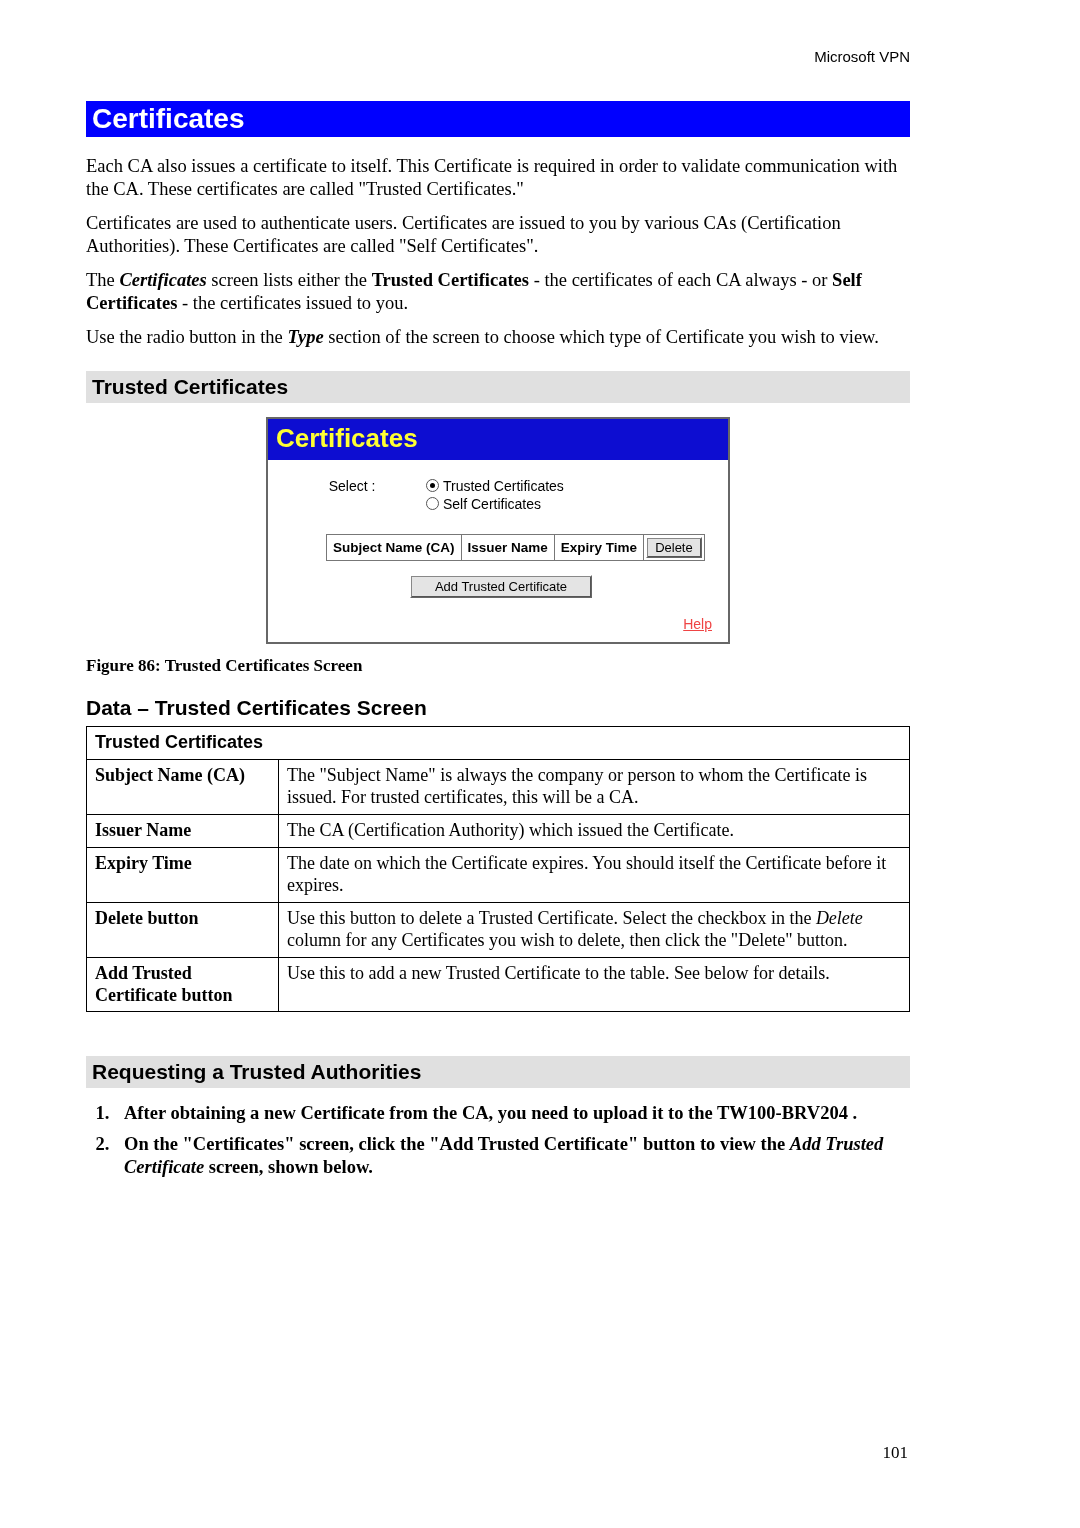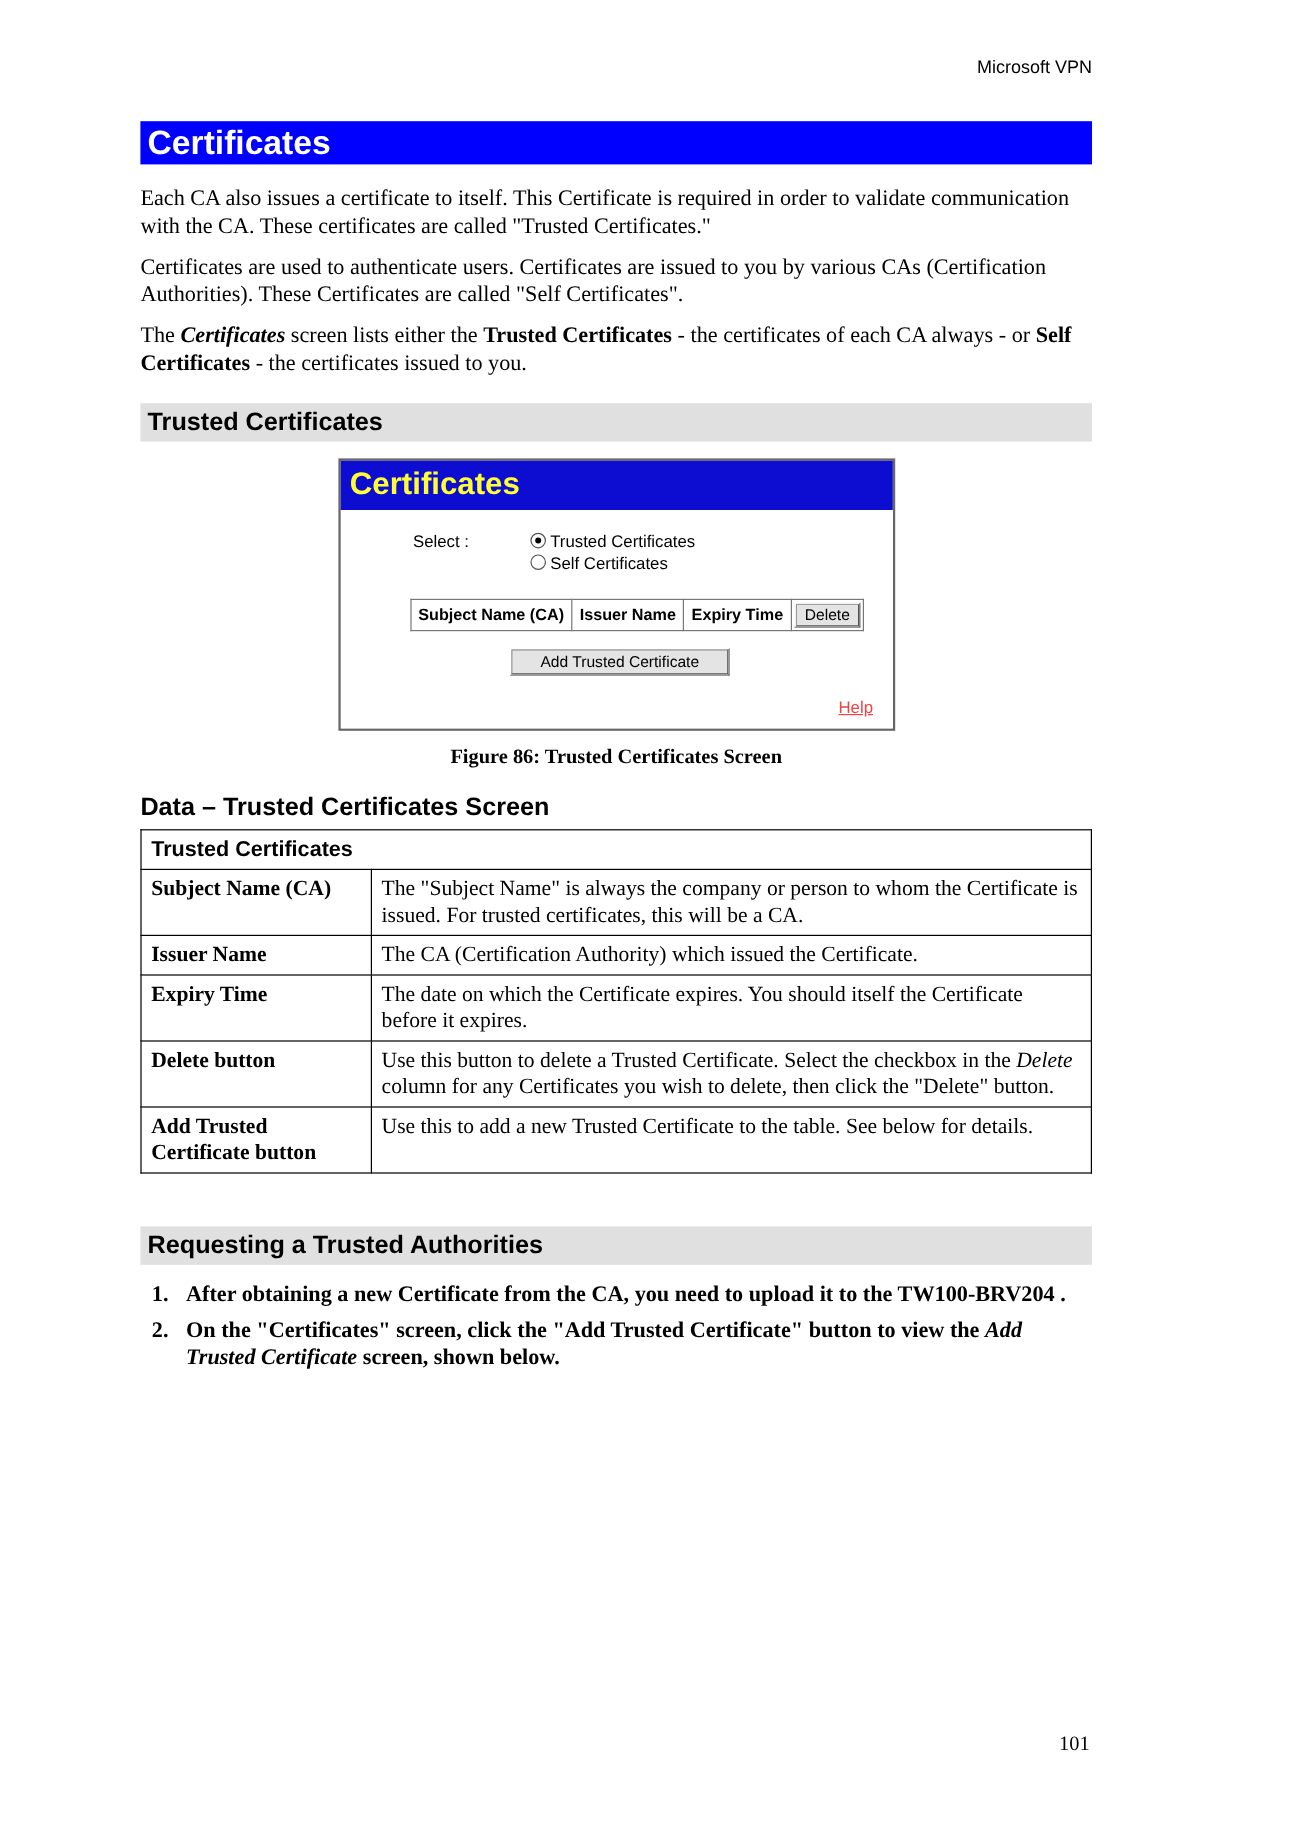--- a/index.html
+++ b/index.html
@@ -7,21 +7,21 @@
     background: #fff;
     font-family: "Times New Roman", Times, serif;
     color: #000;
   }
   .page {
     width: 1080px;
     height: 1528px;
     margin: 0 auto;
     position: relative;
     box-sizing: border-box;
-    padding: 48px 170px 0 117px;
+    padding: 48px 170px 0 86px;
   }
   .header-right {
     text-align: right;
     font-family: Arial, Helvetica, sans-serif;
     font-size: 15px;
     color: #000;
     margin-bottom: 36px;
   }
   .h1-bar {
     background: #0000ff;
@@ -45,21 +45,21 @@
     padding: 4px 6px;
     margin: 22px 0 14px 0;
   }
   .h2-plain {
     font-family: Arial, Helvetica, sans-serif;
     font-weight: bold;
     font-size: 21px;
     margin: 20px 0 6px 0;
   }
   .fig-caption {
-    text-align: center;
+    text-align: left;
     font-weight: bold;
     font-size: 17px;
     margin: 12px 0 10px 0;
   }
 
   
   .shot-wrap {
     width: 464px;
     margin: 8px auto 0 auto;
     border: 2px solid #676767;
@@ -204,20 +204,23 @@
 
   <div class="h1-bar">Certificates</div>
 
   <p class="body-p">Each CA also issues a certificate to itself. This Certificate is required in order to validate communication with the CA. These certificates are called "Trusted Certificates."</p>
   <p class="body-p">Certificates are used to authenticate users. Certificates are issued to you by various CAs (Certification Authorities). These Certificates are called "Self Certificates".</p>
 
   <p class="body-p">
     <span>The </span><strong><em>Certificates</em></strong><span> screen lists either the </span><strong>Trusted Certificates</strong><span> - the certificates of each CA always - or </span><strong>Self Certificates</strong><span> - the certificates issued to you.</span>
   </p>
 
+  <p class="body-p">
+    <span>Use the radio button in the </span><strong><em>Type</em></strong><span> section of the screen to choose which type of Certificate you wish to view.</span>
+  </p>
 
   <div class="h2-box">Trusted Certificates</div>
 
   <div class="shot-wrap">
     <div class="shot-title">Certificates</div>
     <div class="shot-body">
       <div class="select-row">
         <div class="select-label">Select :</div>
         <div>
           <span class="radio-dot checked"></span><span>Trusted Certificates</span>

